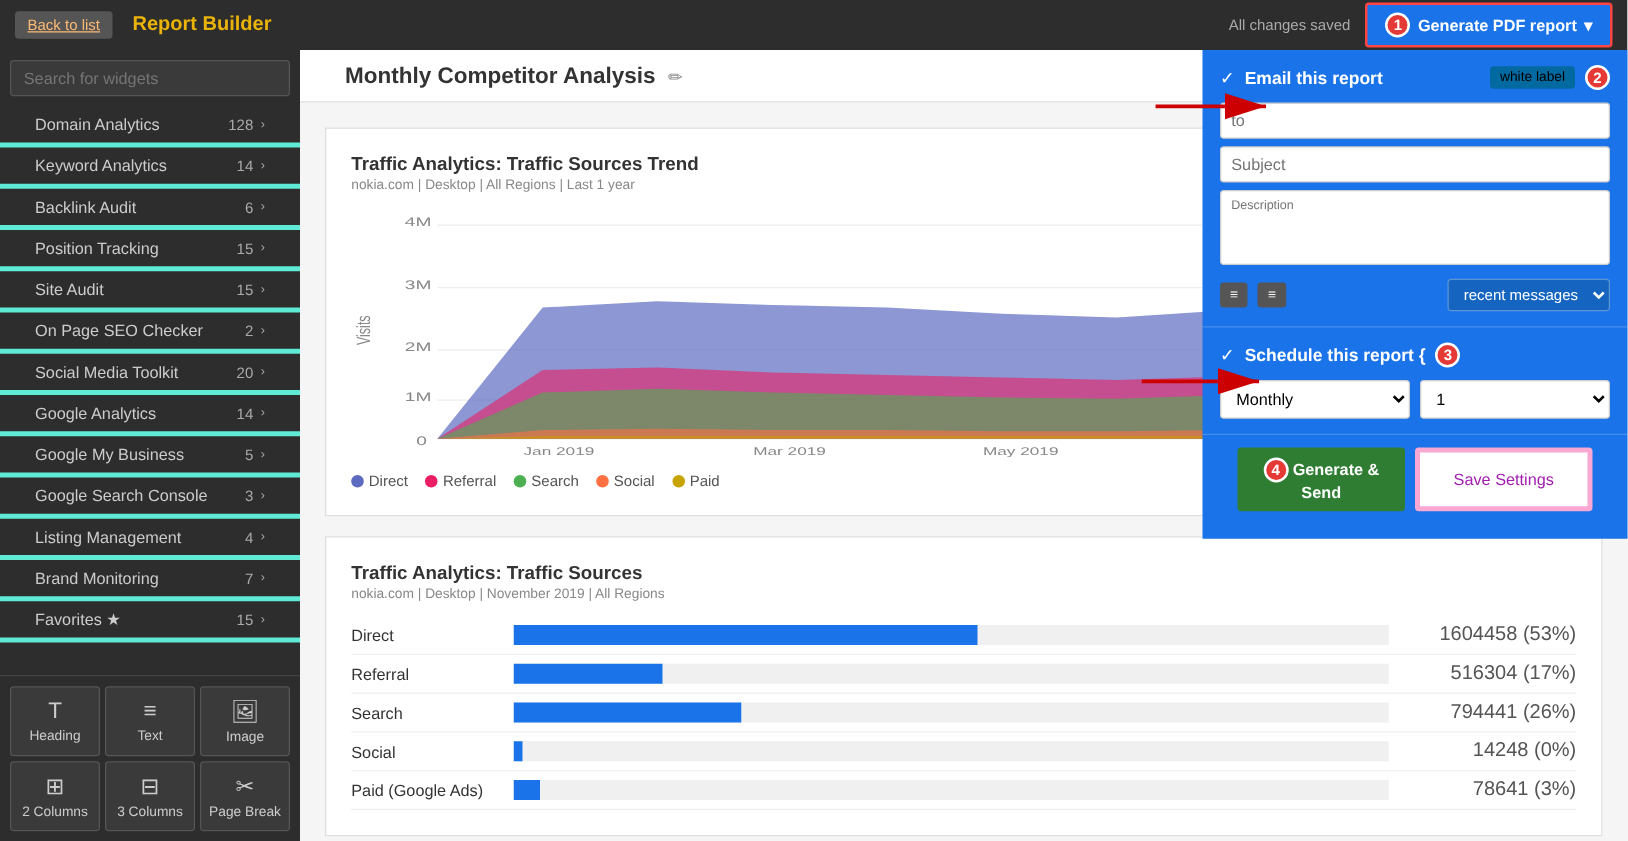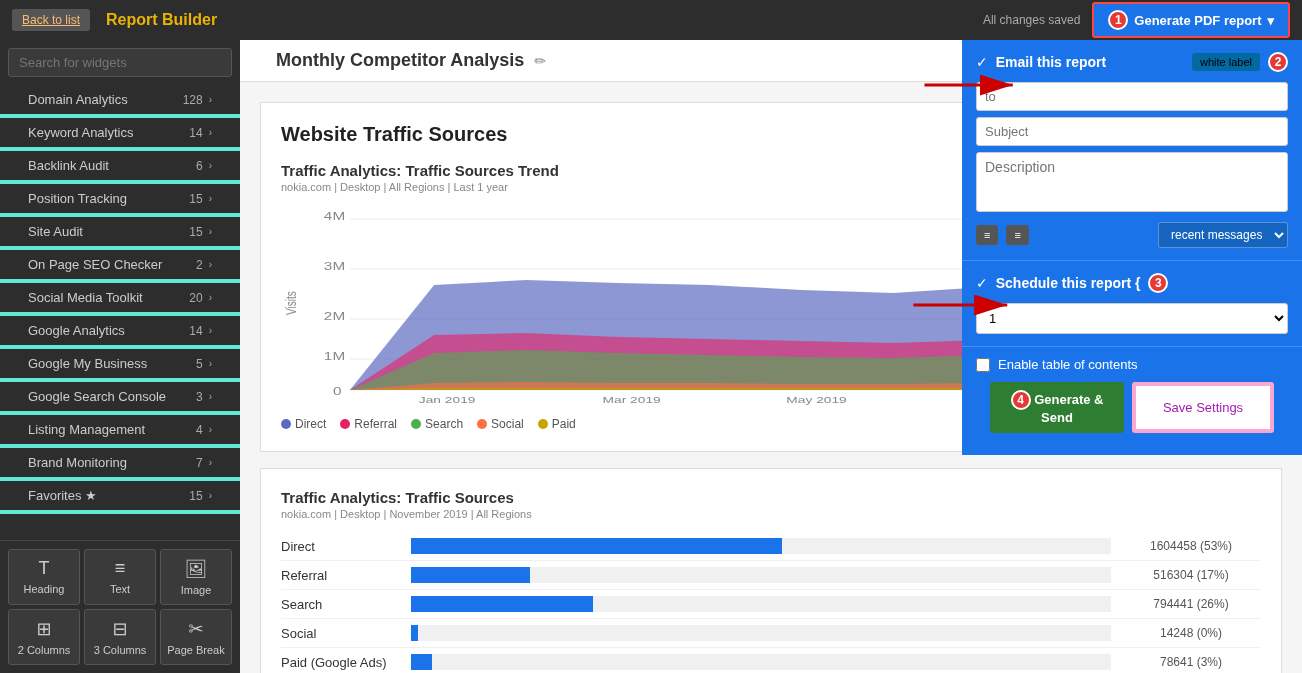--- a/index.html
+++ b/index.html
@@ -167,21 +167,21 @@
     .traffic-row {
       display: flex;
       align-items: center;
       padding: 6px 0;
       border-bottom: 1px solid #f0f0f0;
       font-size: 13px;
     }
     .traffic-label { width: 120px; color: #333; }
     .traffic-bar-container { flex: 1; height: 16px; background: #f0f0f0; margin: 0 10px; }
     .traffic-bar { height: 100%; background: #1a73e8; }
-    .traffic-value { width: 140px; text-align: center; color: #555; font-size: 12px; }
+    .traffic-value { width: 140px; text-align: right; color: #555; font-size: 16px; }
 
     
     .overlay-panel {
       position: absolute;
       top: 0;
       right: 0;
       width: 340px;
       background: #1a73e8;
       z-index: 10;
       padding: 0;
@@ -220,21 +220,21 @@
       border: 1px solid #ccc;
       border-radius: 3px;
       font-size: 13px;
       background: #fff;
     }
     .form-textarea {
       width: 100%;
       padding: 6px 8px;
       border: 1px solid #ccc;
       border-radius: 3px;
-      font-size: 14px;
+      font-size: 10px;
       background: #fff;
       height: 60px;
       resize: none;
     }
     .form-row {
       display: flex;
       align-items: center;
       gap: 8px;
       margin-top: 6px;
     }
@@ -489,21 +489,20 @@
   <div class="content-area">
 
     <div class="report-header">
       <span class="report-title">Monthly Competitor Analysis</span>
       <span class="edit-icon">✏</span>
     </div>
 
     <div class="report-content">
 
       <div class="widget-card">
-        <div class="widget-section-title">Website Traffic Sources</div>
         <div class="chart-title">Traffic Analytics: Traffic Sources Trend</div>
         <div class="chart-subtitle">nokia.com | Desktop | All Regions | Last 1 year</div>
 
         <div class="chart-container">
           <svg class="chart-svg" viewBox="0 0 640 200" preserveAspectRatio="none">
 
             <text x="28" y="15" font-size="10" fill="#888">4M</text>
             <text x="28" y="65" font-size="10" fill="#888">3M</text>
             <text x="28" y="115" font-size="10" fill="#888">2M</text>
             <text x="28" y="155" font-size="10" fill="#888">1M</text>
@@ -626,34 +625,36 @@
       </div>
 
       <div class="schedule-section">
         <div class="section-header">
           <span class="checkmark">✓</span>
           <span class="section-label">Schedule this report {</span>
           <span class="badge-circle">3</span>
         </div>
         <div class="schedule-row">
           <select class="schedule-select">
+            <option>Monthly</option>
+            <option>Daily</option>
+            <option>Weekly</option>
+            <option>Quarterly</option>
+          </select>
+          <select class="schedule-select">
             <option>1</option>
             <option>2</option>
             <option>3</option>
             <option>4</option>
             <option>5</option>
           </select>
         </div>
       </div>
 
       <div class="toc-section">
-        <div class="toc-row">
-          <input type="checkbox" class="toc-checkbox" style="">
-          <span>Enable table of contents</span>
-        </div>
         <div class="action-row">
           <button class="generate-send-btn">
             <span class="badge-circle">4</span>
             <span>Generate &amp; Send</span>
           </button>
           <button class="save-settings-btn">Save Settings</button>
         </div>
       </div>
 
     </div>

